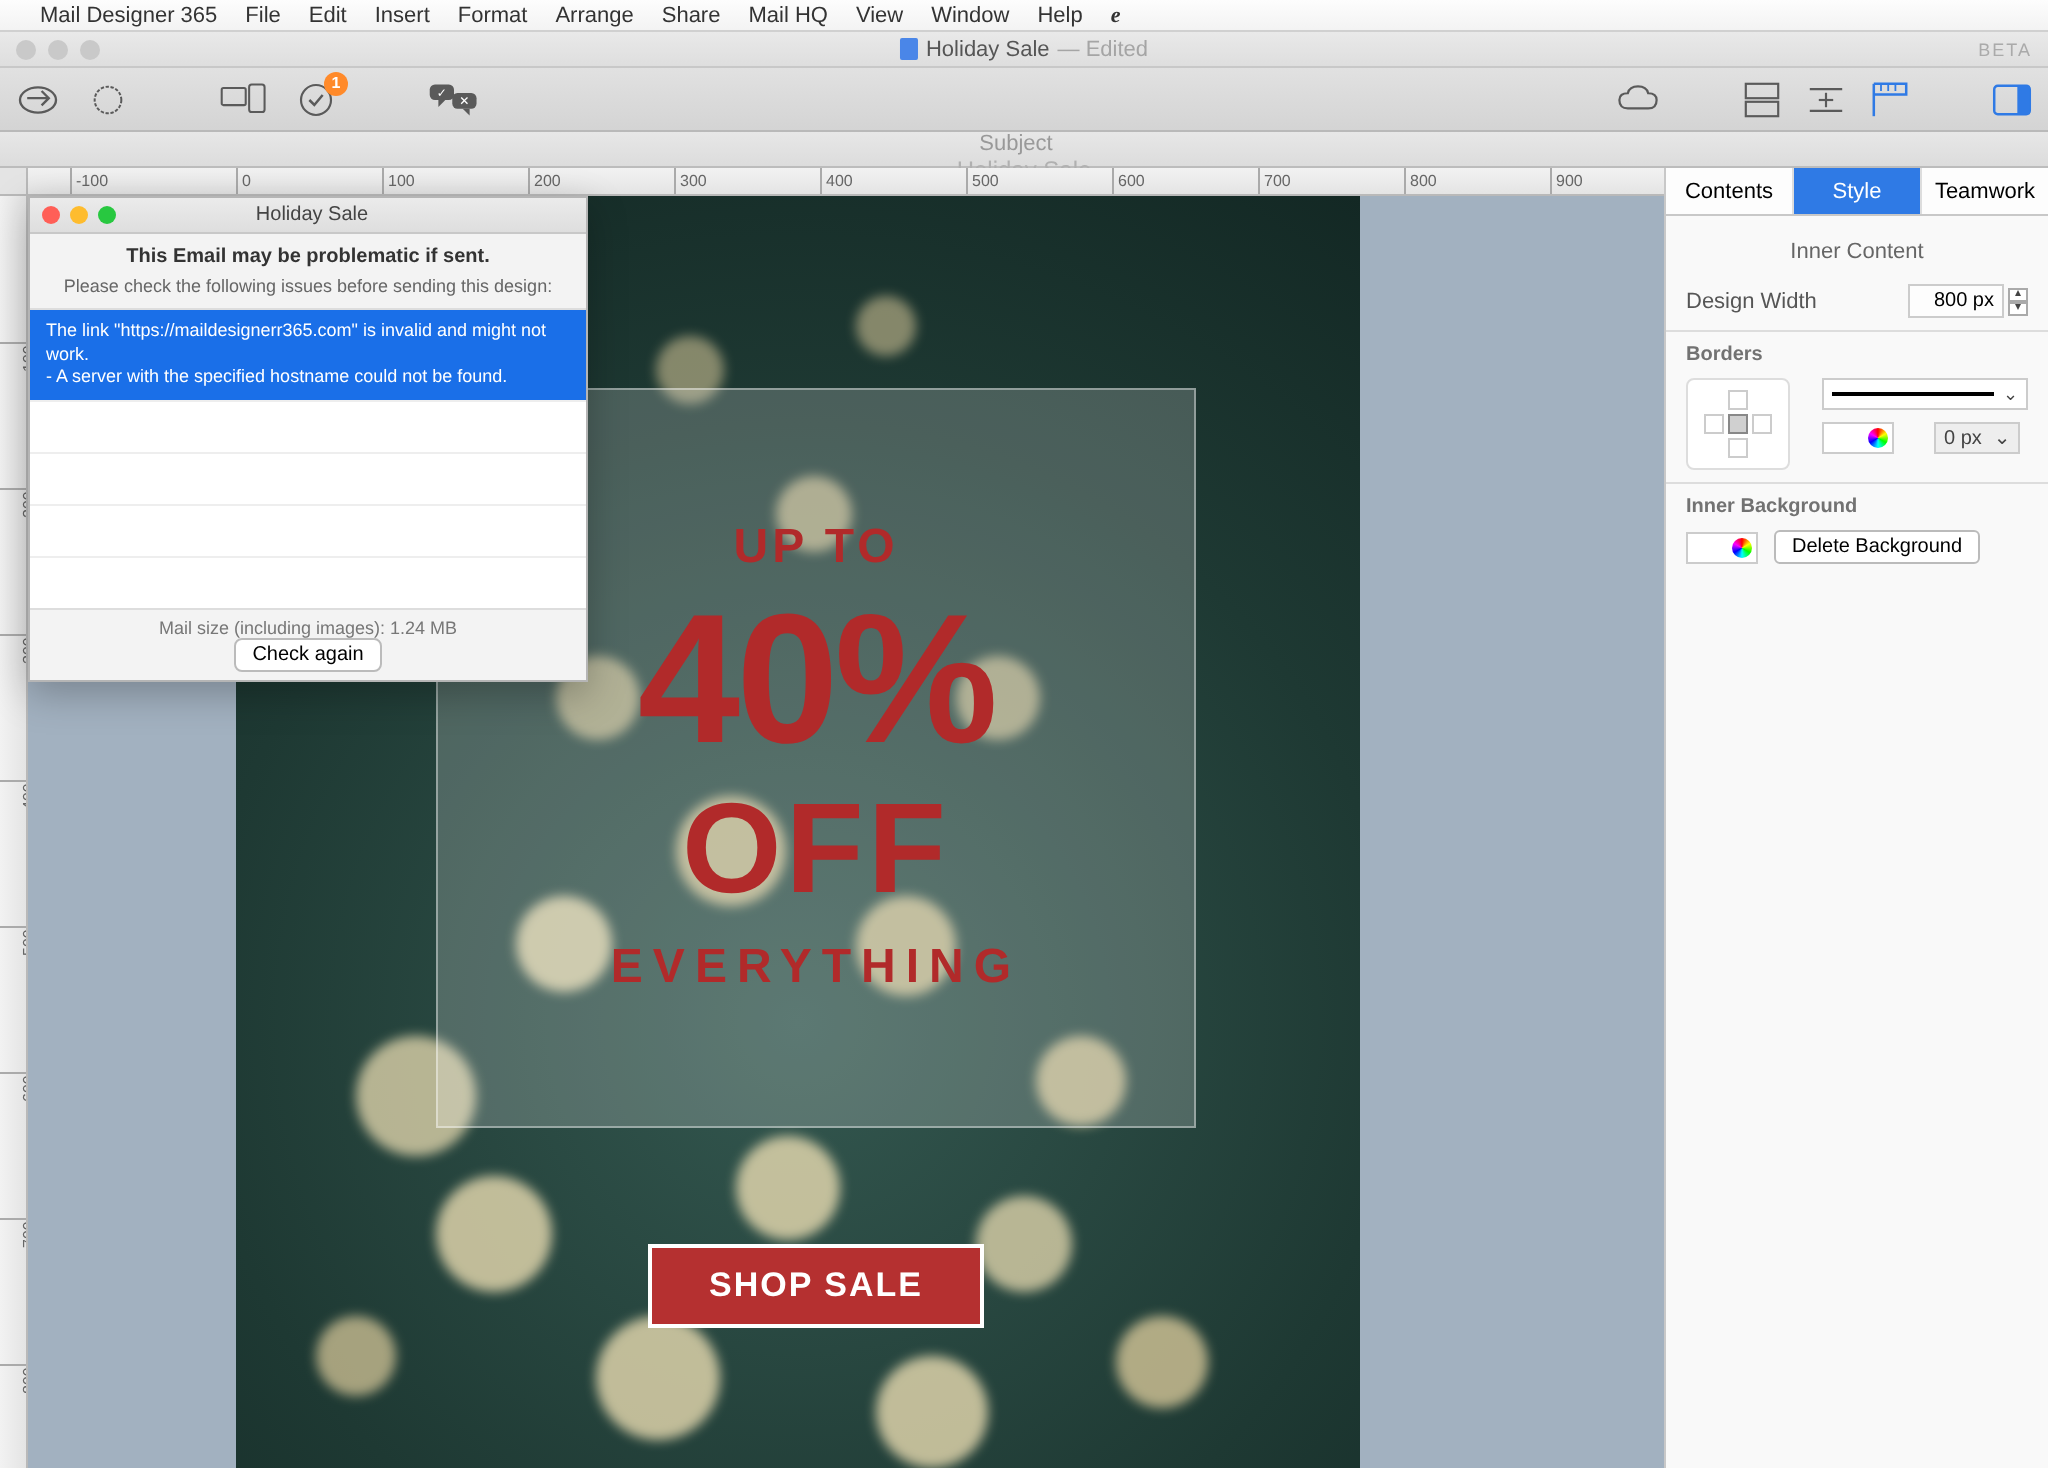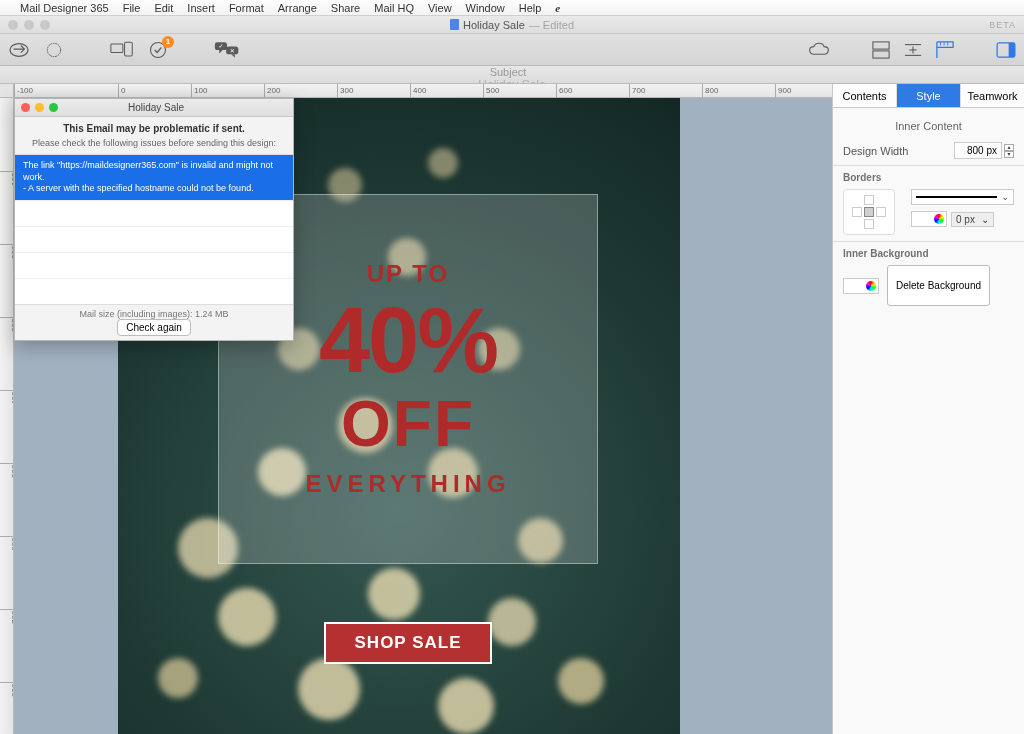--- a/index.html
+++ b/index.html
@@ -90,25 +90,25 @@
 .side-divider { height: 1px; background: #ddd; margin: 6px -10px; }
 .section-hdr { color: #727272; font-size: 10px; font-weight: 600; margin: 6px 0 6px; }
 .border-grid-wrap { background: #fff; border: 1px solid #ddd; border-radius: 4px; padding: 5px 8px; width: 52px; display: grid; grid-template-columns: repeat(3,1fr); grid-template-rows: repeat(3,1fr); gap: 2px; }
 .border-grid-wrap .cell { width: 10px; height: 10px; border: 1px solid #ccc; background: #fff; }
 .border-grid-wrap .cell.center { background: #d0d0d0; border-color: #888; }
 .border-grid-wrap .empty { border: none; }
 .border-controls { display: flex; gap: 16px; align-items: flex-start; }
 .border-right-col { flex: 1; display: flex; flex-direction: column; gap: 6px; }
 .styleselect { display: flex; align-items: center; border: 1px solid #ccc; height: 16px; background: #fff; padding: 0 4px; font-size: 9px; justify-content: space-between; }
 .styleselect .line { flex: 1; height: 2px; background: #000; margin-right: 4px; }
-.color-width { display: flex; gap: 4px; align-items: center; }
+.color-width { display: flex; gap: 20px; align-items: center; }
 .swatch { width: 36px; height: 16px; border: 1px solid #ccc; background: #fff; position: relative; }
 .swatch::after { content: ""; position: absolute; right: 2px; top: 2px; width: 10px; height: 10px; border-radius: 50%; background: conic-gradient(red,yellow,lime,cyan,blue,magenta,red); }
 .pxval { display: flex; align-items: center; gap: 2px; background: #eee; border: 1px solid #ccc; padding: 1px 4px; font-size: 10px; }
-.delete-bg { font-size: 10px; padding: 14px 8px; border: 1px solid #bbb; background: #fff; border-radius: 3px; }
+.delete-bg { font-size: 10px; padding: 2px 8px; border: 1px solid #bbb; background: #fff; border-radius: 3px; }
 .ibg-row { display: flex; gap: 8px; align-items: center; }
 </style>
 </head>
 <body>
 
 <div class="menubar">
   <span class="apple"></span>
   <span class="appname">Mail Designer 365</span>
   <span>File</span>
   <span>Edit</span>
@@ -218,21 +218,21 @@
 
 <div class="subjectrow">
   <span class="lbl">Subject</span>
   <span class="val">Holiday Sale</span>
 </div>
 
 <div class="main">
   <div class="canvas-area">
     <div class="ruler-corner"></div>
     <div class="ruler-h">
-      <div class="tick" style="left:0">-100</div>
+      <div class="tick" style="left:21px">-100</div>
       <div class="tick" style="left:104px">0</div>
       <div class="tick" style="left:177px">100</div>
       <div class="tick" style="left:250px">200</div>
       <div class="tick" style="left:323px">300</div>
       <div class="tick" style="left:396px">400</div>
       <div class="tick" style="left:469px">500</div>
       <div class="tick" style="left:542px">600</div>
       <div class="tick" style="left:615px">700</div>
       <div class="tick" style="left:688px">800</div>
       <div class="tick" style="left:761px">900</div>

